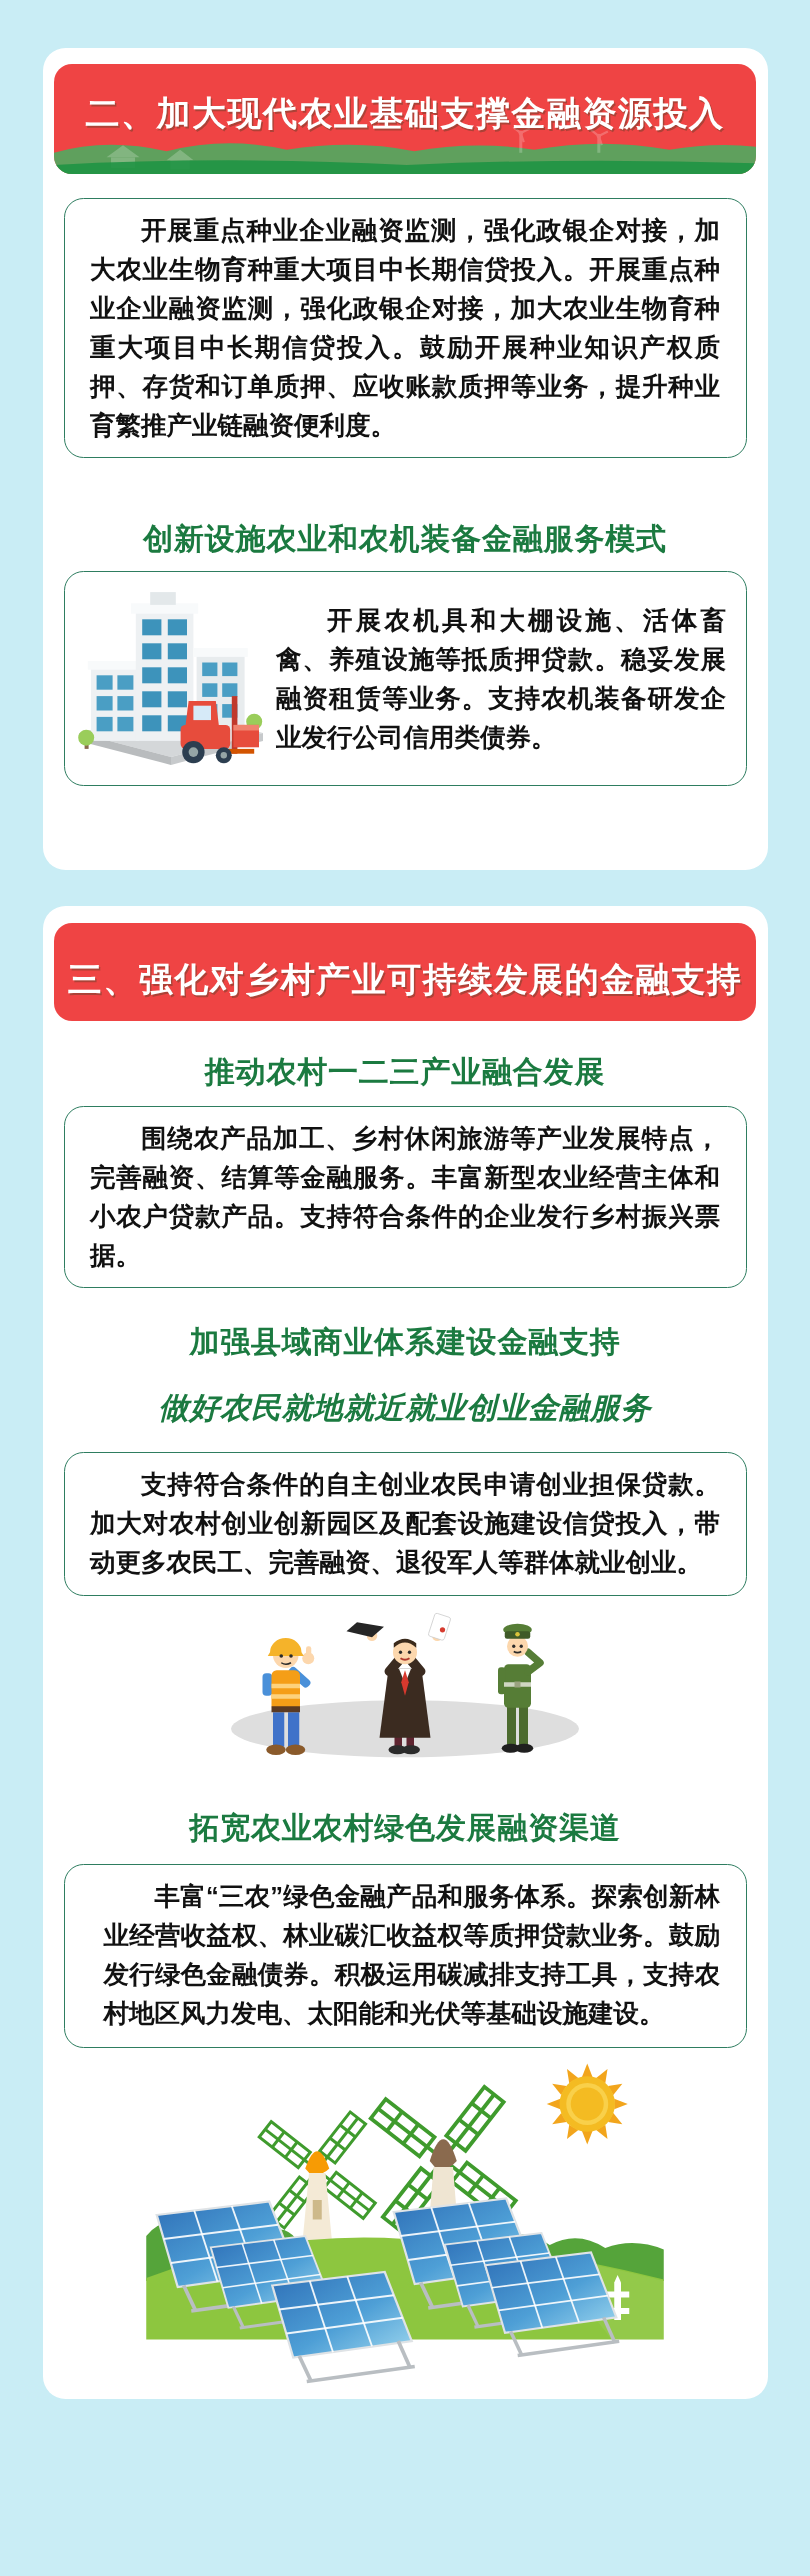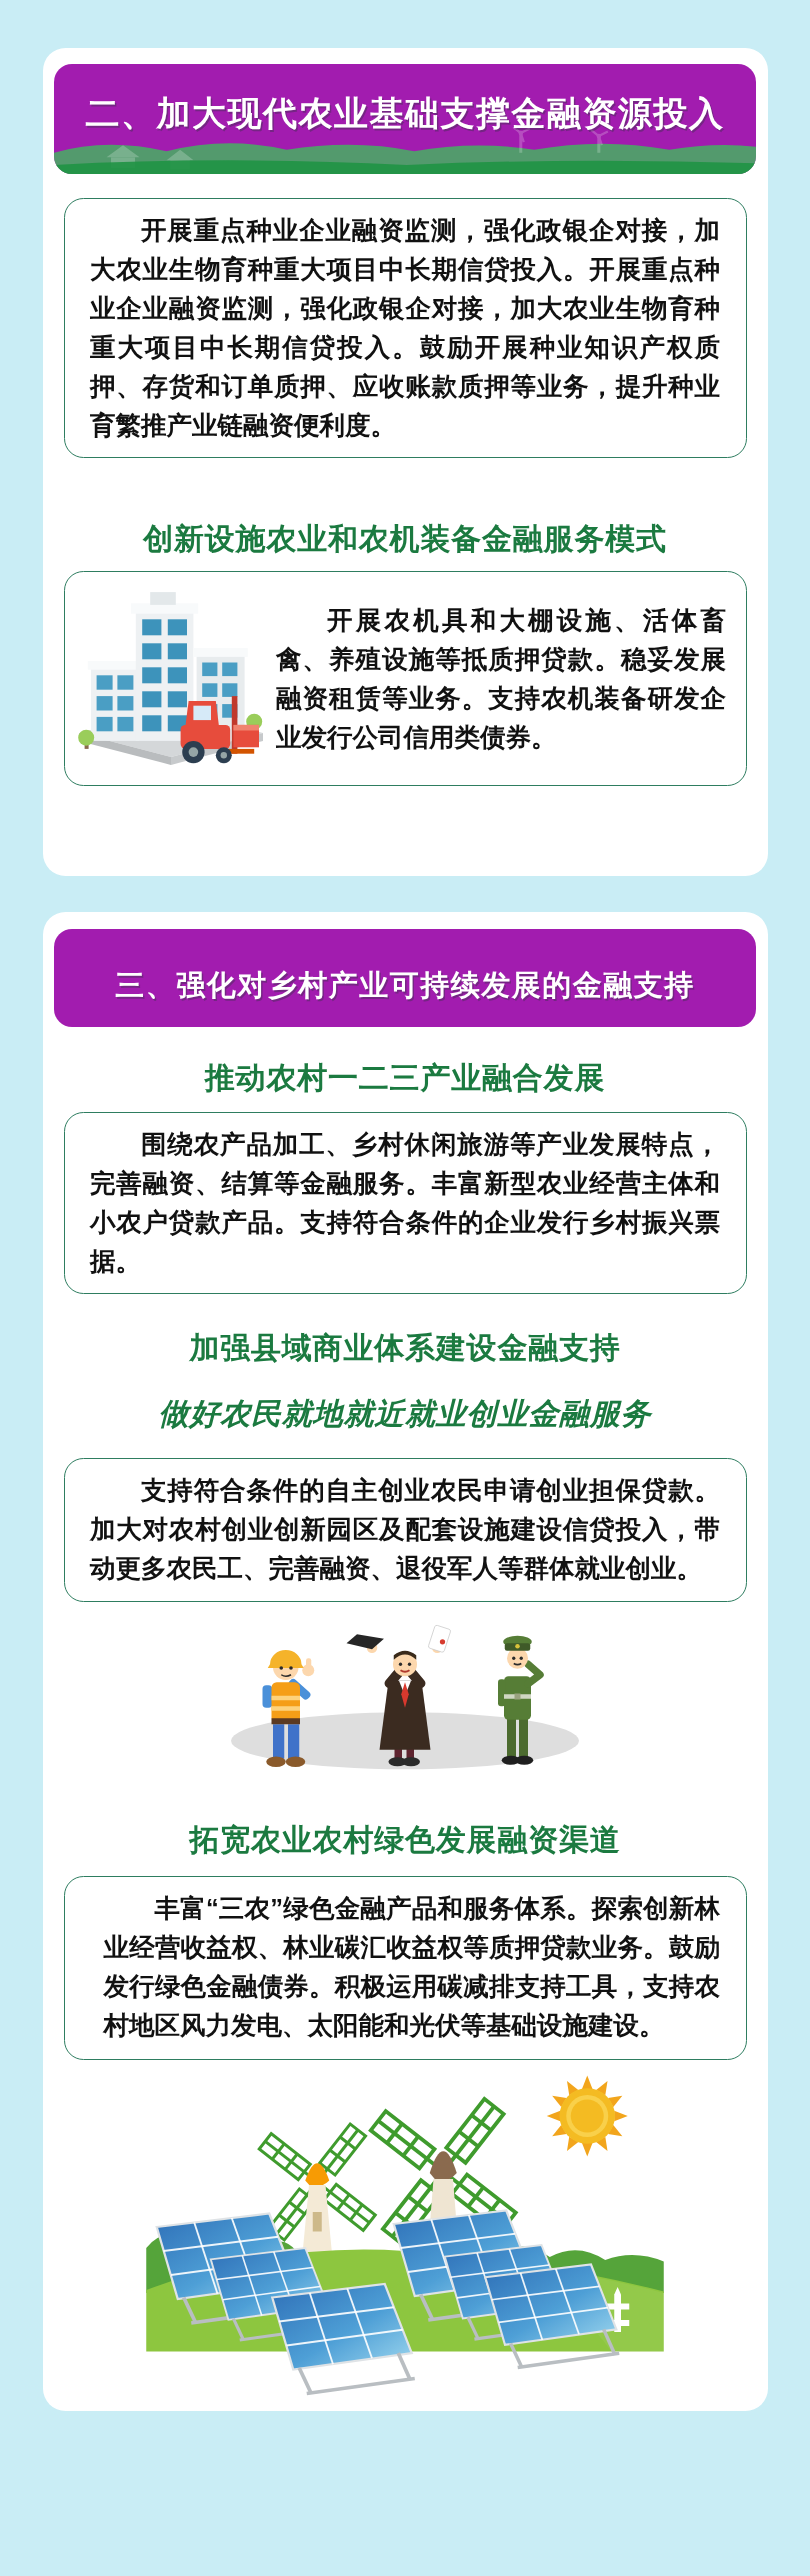--- a/index.html
+++ b/index.html
@@ -10,41 +10,41 @@
     -webkit-font-smoothing:antialiased;
   }
   .card{
     width:725px;margin:0 auto;background:#ffffff;
     border-radius:22.5px;overflow:visible;
   }
   .card1{margin-top:48px;padding:15.8px 11.3px 83px 11.3px;box-sizing:border-box;}
   .card2{margin-top:36px;padding:16.5px 11.3px 4.5px 11.3px;box-sizing:border-box;}
   .banner{
     position:relative;border-radius:18px;overflow:hidden;
-    background:#a21caf;
+    background:#ef4444;
     display:flex;align-items:center;justify-content:center;
   }
   .banner1{height:110px;}
   .banner2{height:98px;}
   .banner-title{
     position:relative;z-index:2;
     color:#ffffff;font-weight:800;font-size:34px;letter-spacing:1.5px;
     text-shadow:1.5px 2.3px 0 rgba(0,60,20,.28);
     white-space:nowrap;margin-top:-10.5px;
   }
-  .banner2 .banner-title{margin-top:16px;font-size:29px;}
+  .banner2 .banner-title{margin-top:16px;font-size:34px;}
   .banner-hills{position:absolute;left:0;bottom:0;width:100%;height:47px;z-index:1;}
   .sub-heading{
     text-align:center;color:#1b7a40;font-weight:800;font-size:30px;
     letter-spacing:0.8px;line-height:38px;margin:0;
   }
   .sh1{margin-top:16.5px;} .sh2{margin-top:62px;}
   .sh3{margin-top:32px;} .sh4{margin-top:35px;} .sh5{margin-top:28px;font-style:italic;} .sh6{margin-top:50px;}
   .tbox{
-    box-sizing:border-box;width:683px;margin:7px auto;
+    box-sizing:border-box;width:683px;margin:1px auto;
     border:1.9px solid #2e7d60;border-radius:19.5px;
     padding:12px 25.5px;background:#fff;
   }
   .tbox p{
     margin:0;color:#111111;font-size:25.5px;font-weight:700;
     line-height:39px;text-align:justify;text-indent:2em;
   }
   .tb1{margin-top:24px;min-height:248px;}
   .tb2{margin-top:13.5px;min-height:214px;display:flex;align-items:center;gap:9px;padding:12px 19.5px 12px 10.5px;}
   .tb2 .btxt{flex:1;}

